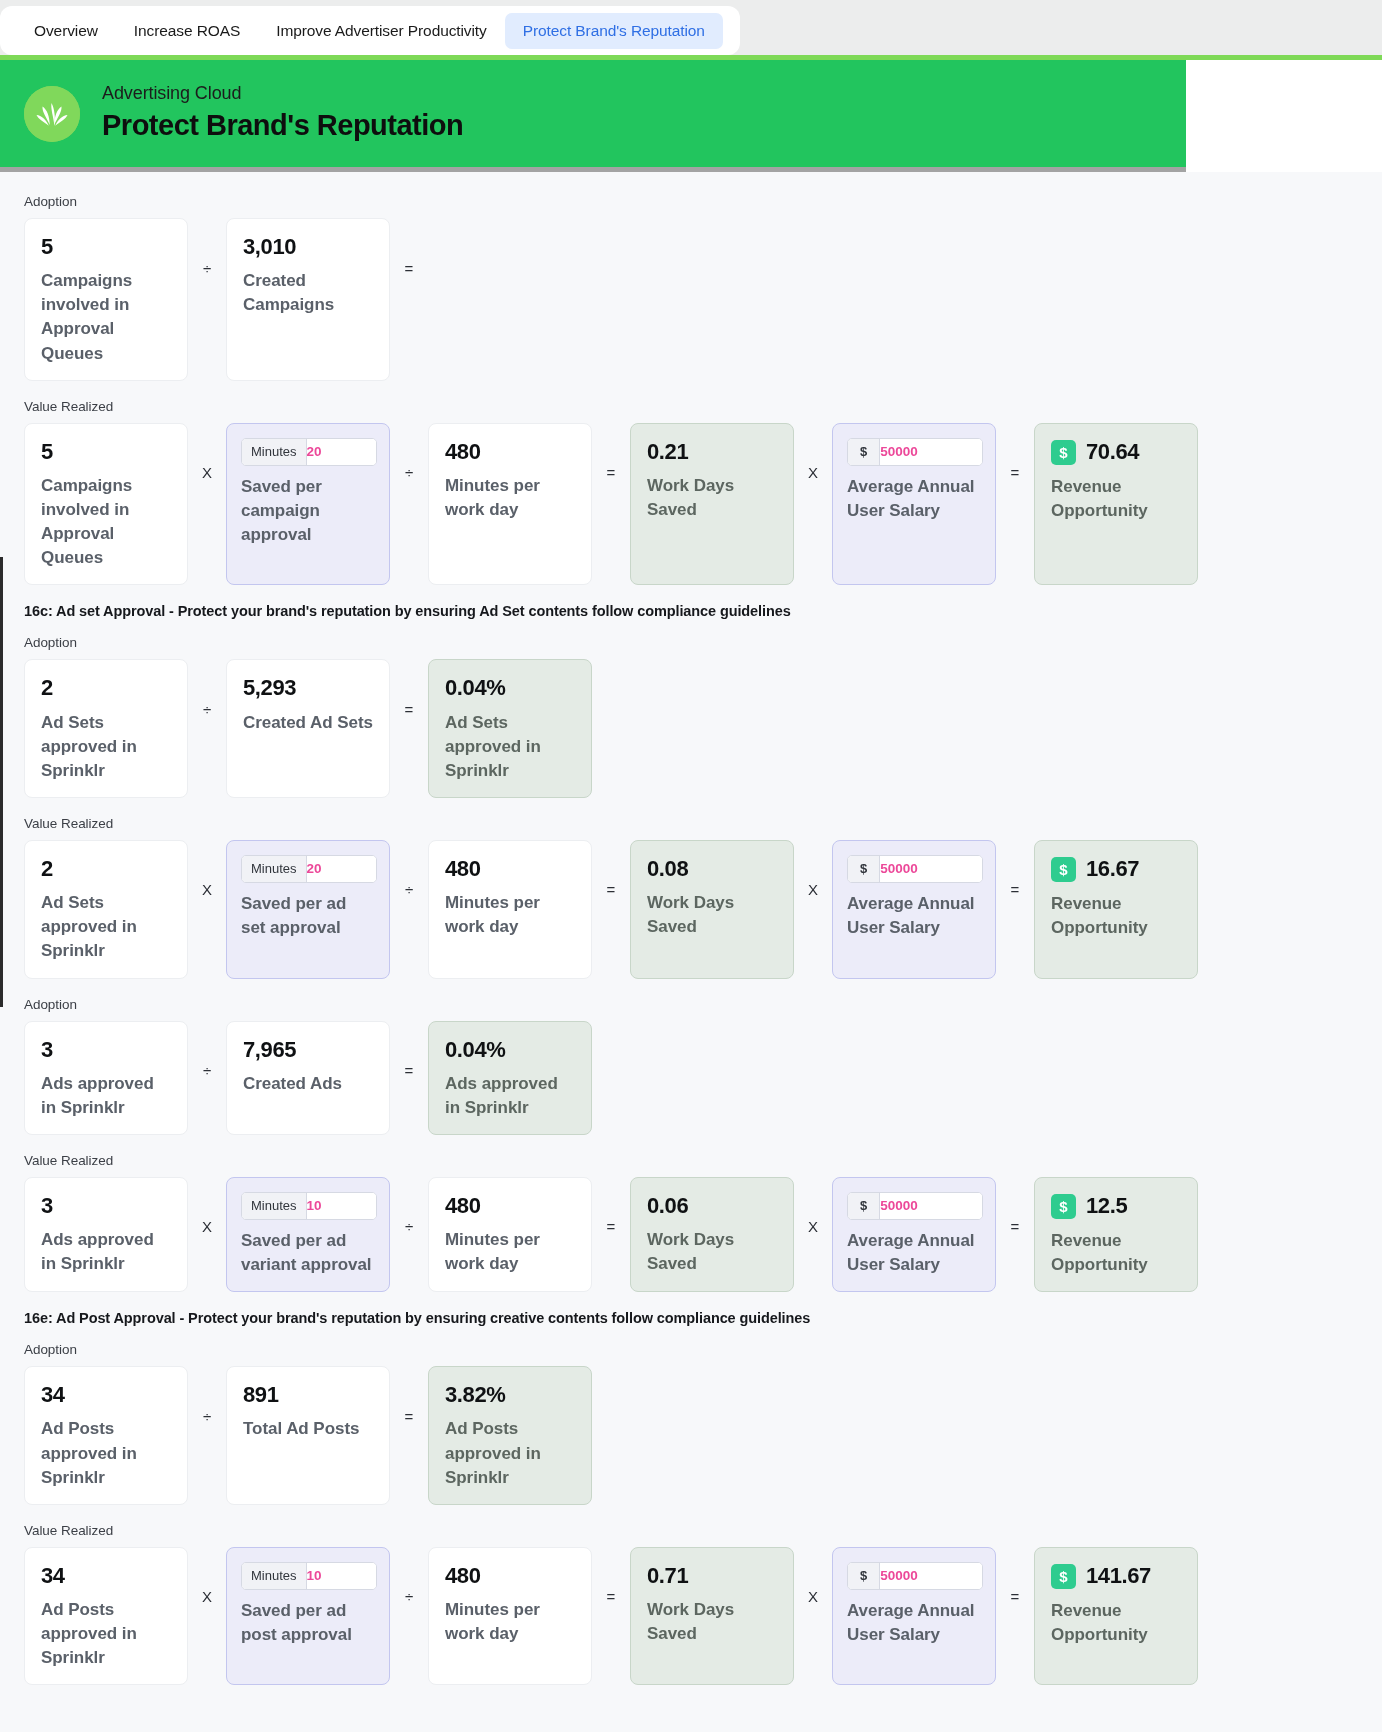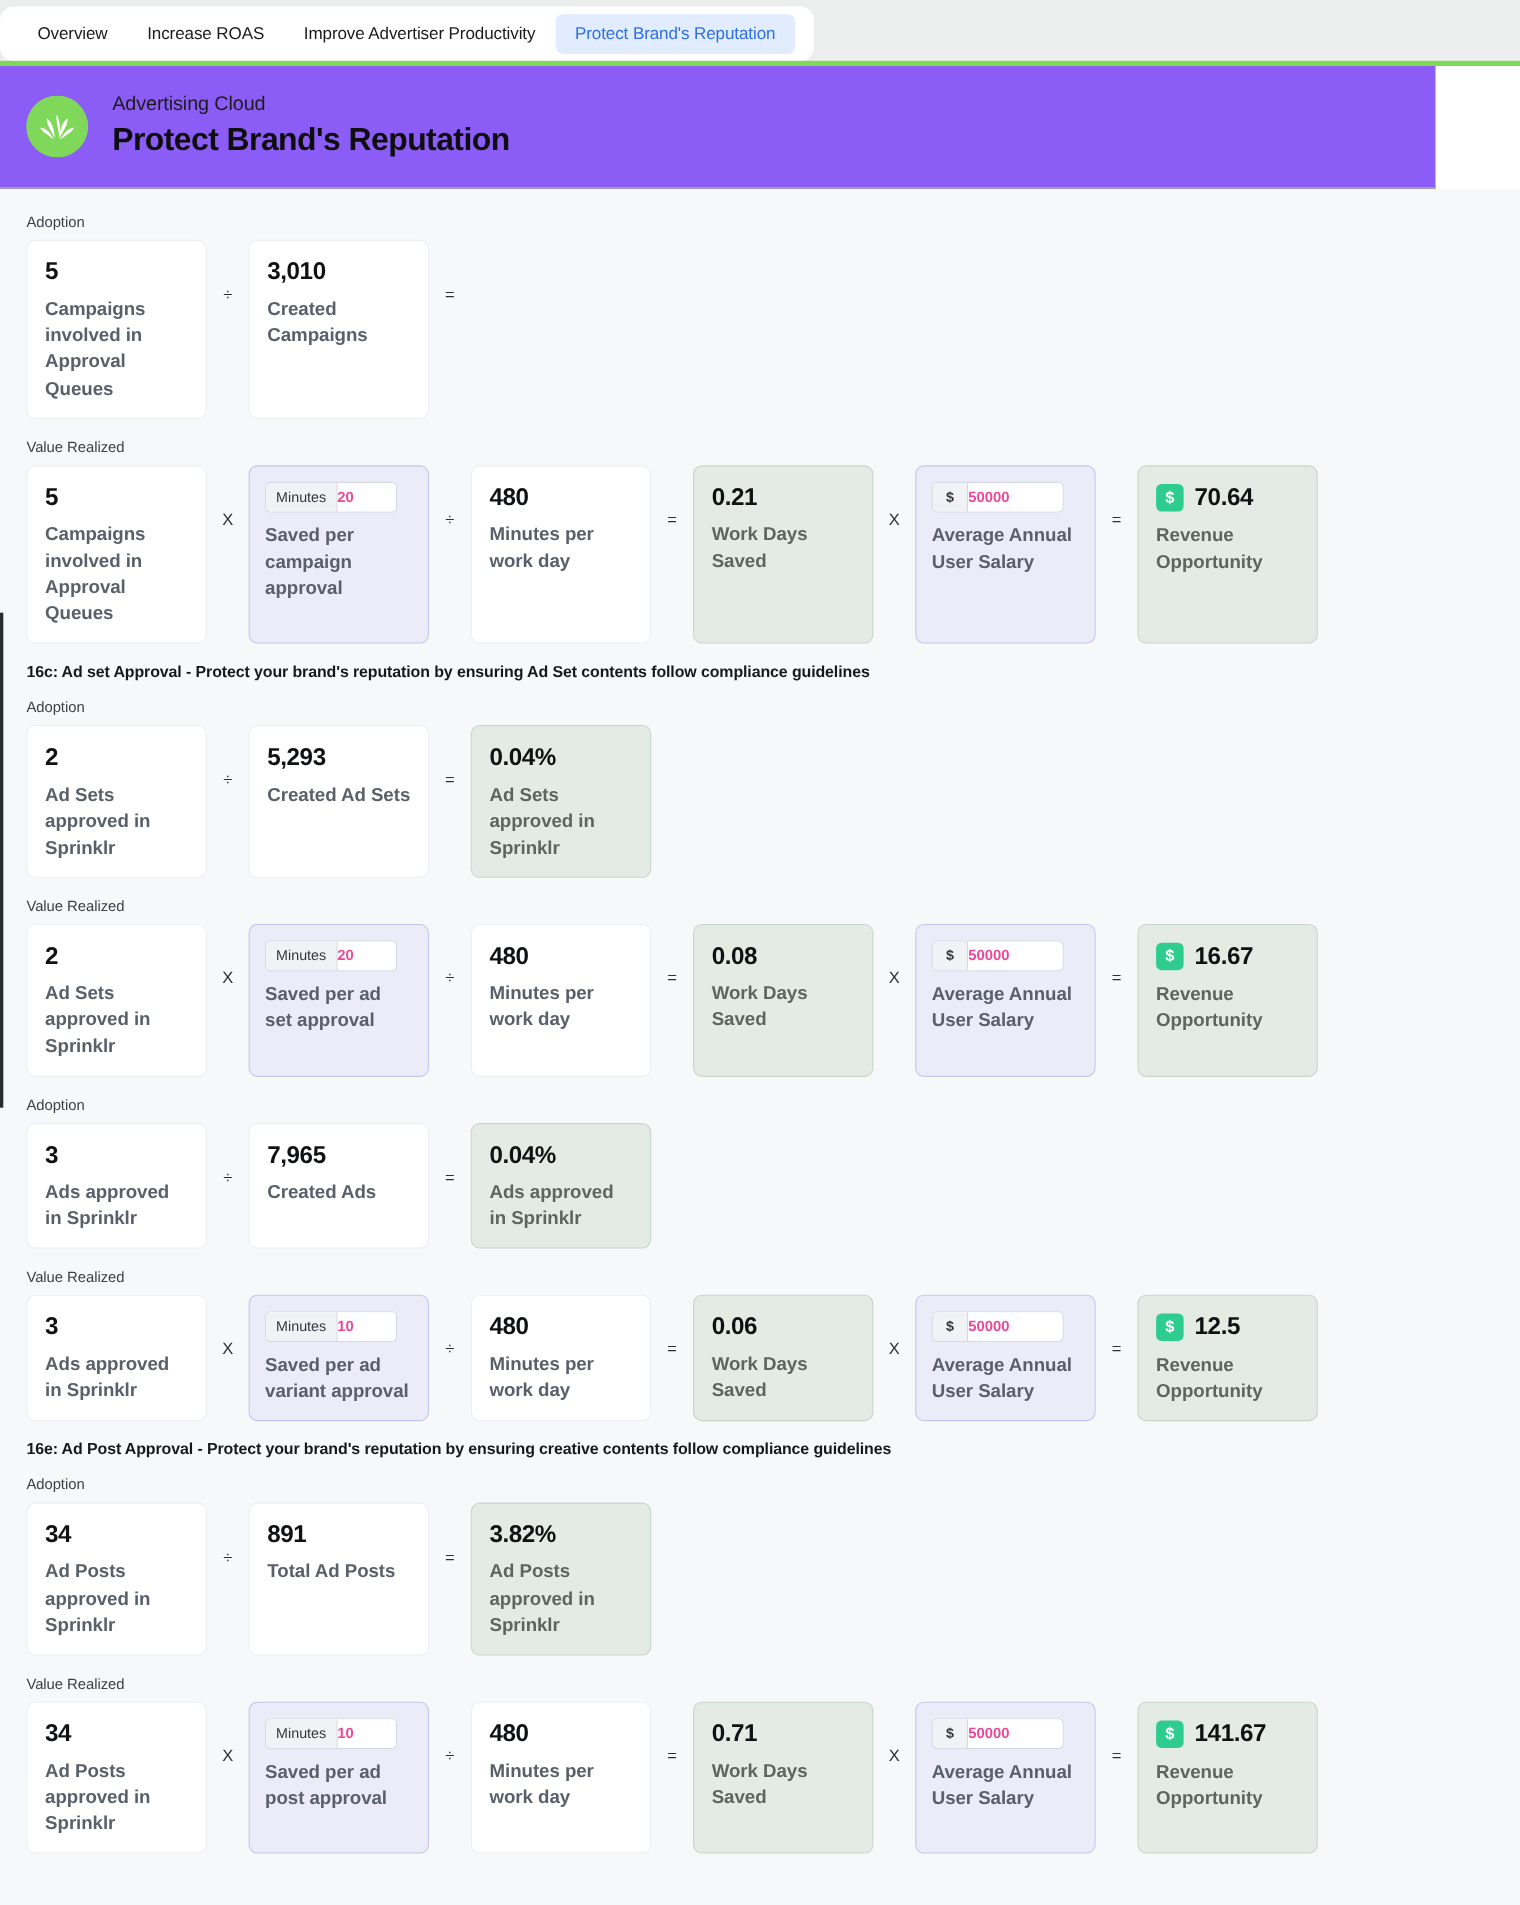--- a/index.html
+++ b/index.html
@@ -49,27 +49,27 @@
 
   
   .green-rule {
     width: 1382px;
     height: 5px;
     background: #7ed957;
   }
 
   
   .page-header {
-    width: 1305px;
+    width: 1186px;
     height: 112px;
-    background: #8b5cf6;
+    background: #22c55e;
     display: flex;
     align-items: center;
     padding-left: 24px;
-    border-bottom: 2px solid #a3a3a3;
+    border-bottom: 5px solid #a3a3a3;
   }
   .brand-logo {
     width: 56px;
     height: 56px;
     border-radius: 50%;
     background: #80d85b;
     flex: 0 0 auto;
     position: relative;
   }
   .brand-logo svg { position: absolute; left: 0; top: 0; }
@@ -184,21 +184,21 @@
 
   
   .mini-input {
     display: flex;
     align-items: stretch;
     border: 1px solid #d6d9e3;
     border-radius: 5px;
     overflow: hidden;
     background: #ffffff;
     height: 28px;
-    width: 120px;
+    width: 136px;
   }
   .mini-input .prefix {
     background: #f1f2f6;
     font-size: 13px;
     color: #31353c;
     display: flex;
     align-items: center;
     justify-content: center;
     padding: 0 9px;
     border-right: 1px solid #d6d9e3;

